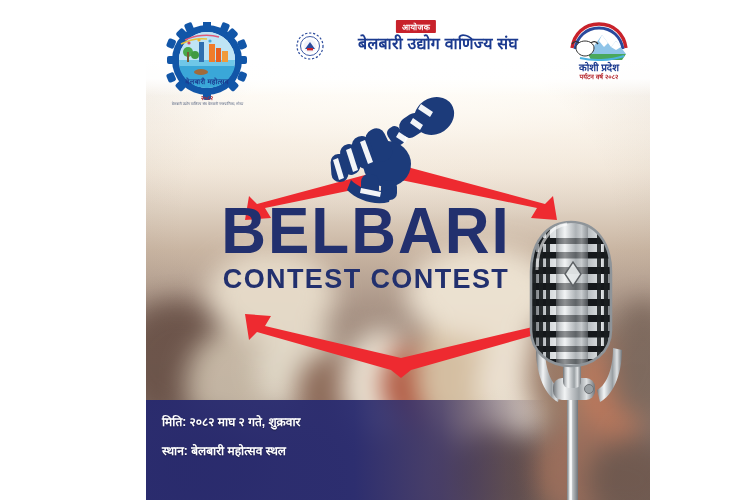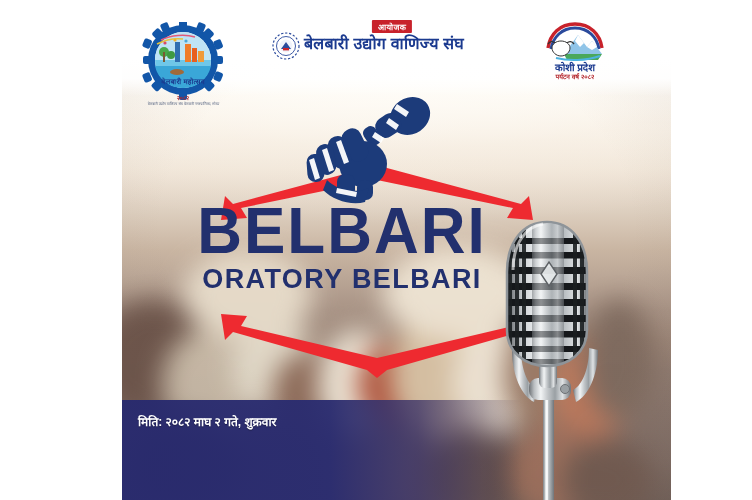--- a/index.html
+++ b/index.html
@@ -5,22 +5,22 @@
   html,body{margin:0;padding:0;}
   body{
     width:752px;height:500px;overflow:hidden;
     background:#ffffff;
     font-family:"Liberation Sans", sans-serif;
   }
   #stage{position:relative;width:752px;height:500px;background:#fff;}
 
   
   #poster{
-    position:absolute;left:122px;top:0;width:504px;height:500px;
-    overflow:hidden;background:#fdfbf7;padding-left:45px;
+    position:absolute;left:146px;top:0;width:504px;height:500px;
+    overflow:hidden;background:#fdfbf7;
   }
 
   
   .bg-photo{position:absolute;inset:0;}
   .bg-base{
     position:absolute;inset:0;
     background:
       linear-gradient(180deg,
         #ffffff 0%, #fffefb 14%, #f7f0e6 26%,
         #efe4d6 34%, #ded0c0 42%, #c9b5a2 50%,
@@ -73,21 +73,21 @@
   #logo-center{left:150px;top:20px;width:222px;height:48px;}
   .seal{position:absolute;left:0;top:12px;width:28px;height:28px;}
   .org-tag{
     position:absolute;left:120px;top:0;transform:translateX(-50%);
     background:#c8222b;color:#ffffff;font-size:8px;font-weight:bold;
     padding:1px 6px;border-radius:1px;letter-spacing:.3px;white-space:nowrap;
   }
   .org-name{
     position:absolute;left:32px;top:13px;width:190px;
     font-size:16px;font-weight:bold;color:#1b3a8f;
-    letter-spacing:.2px;white-space:nowrap;line-height:22px;
+    letter-spacing:.2px;white-space:nowrap;line-height:22px;text-align:right;
   }
 
   
   #logo-right{left:412px;top:18px;width:82px;height:72px;}
   .prov-name{
     position:absolute;left:0;top:42px;width:82px;text-align:center;
     font-size:10px;font-weight:bold;color:#1b3a8f;white-space:nowrap;font-family:Liberation Serif, serif;
   }
   .prov-sub{
     position:absolute;left:0;top:54px;width:82px;text-align:center;
@@ -283,21 +283,21 @@
           <path d="M44 52l8 22-5 2-8-22z"></path>
           <path d="M30 60l7 22-5 2-7-22z"></path>
           <path d="M17 70l6 20-5 2-6-20z"></path>
           <path d="M40 100l20 4-1 5-20-4z"></path>
         </g>
       </svg>
     </div>
 
     <div id="title-block">
       <div class="t-belbari">BELBARI</div>
-      <div class="t-oratory">ORATORY BELBARI</div>
+      <div class="t-oratory">CONTEST CONTEST</div>
     </div>
 
     <div id="microphone">
       <svg width="150" height="288" viewBox="0 0 150 288">
         <defs>
           <linearGradient id="chrome" x1="0" y1="0" x2="1" y2="0">
             <stop offset="0%" stop-color="#6e7276"></stop>
             <stop offset="12%" stop-color="#b9bdc0"></stop>
             <stop offset="28%" stop-color="#f2f4f5"></stop>
             <stop offset="45%" stop-color="#c2c6c9"></stop>
@@ -363,17 +363,18 @@
         </g>
 
         <path d="M30 60c0-30 16-50 40-50s40 20 40 50v58c0 22-18 36-40 36s-40-14-40-36z" fill="none" stroke="#8e9499" stroke-width="2.5"></path>
         <path d="M36 58c0-26 13-44 30-46" fill="none" stroke="#ffffff" stroke-width="3" opacity=".6"></path>
       </svg>
     </div>
 
     <div id="info-band">
       <div id="info-lines">
         <div class="info-line">मिति: २०८२ माघ २ गते, शुक्रवार</div>
+        <div class="info-line">स्थान: बेलबारी महोत्सव स्थल</div>
       </div>
     </div>
 
   </div>
 </div>
 
 </body></html>

